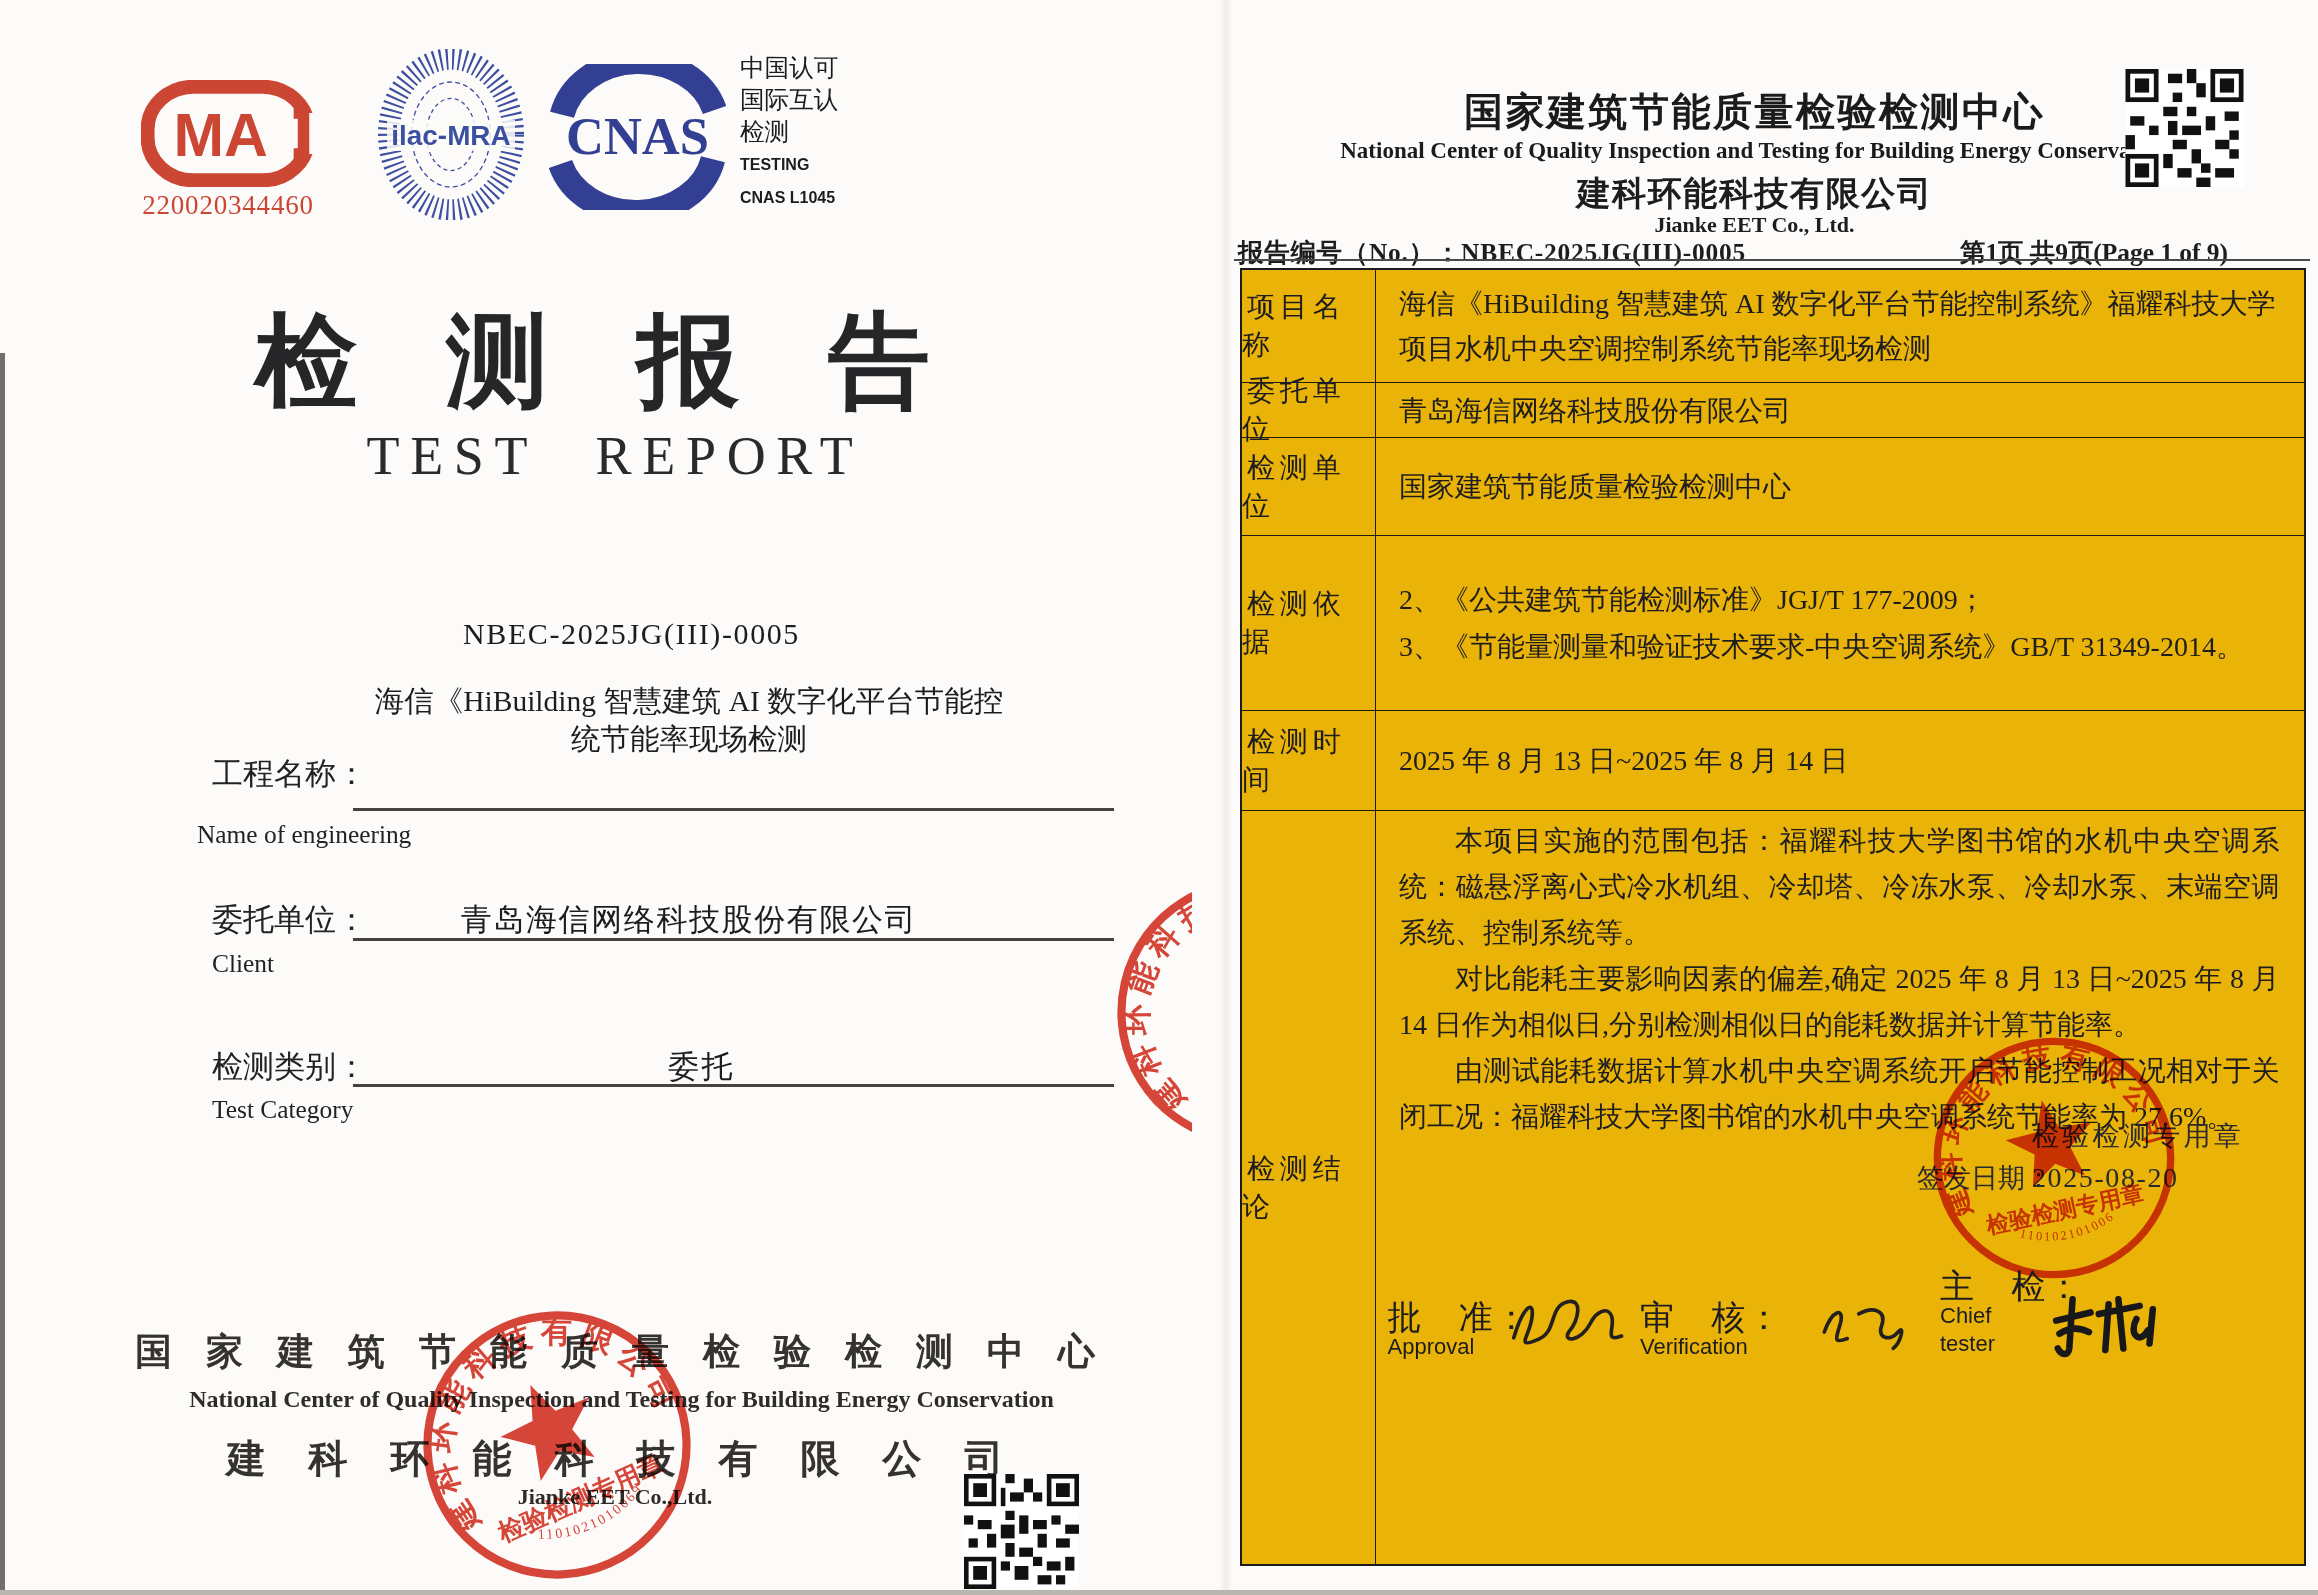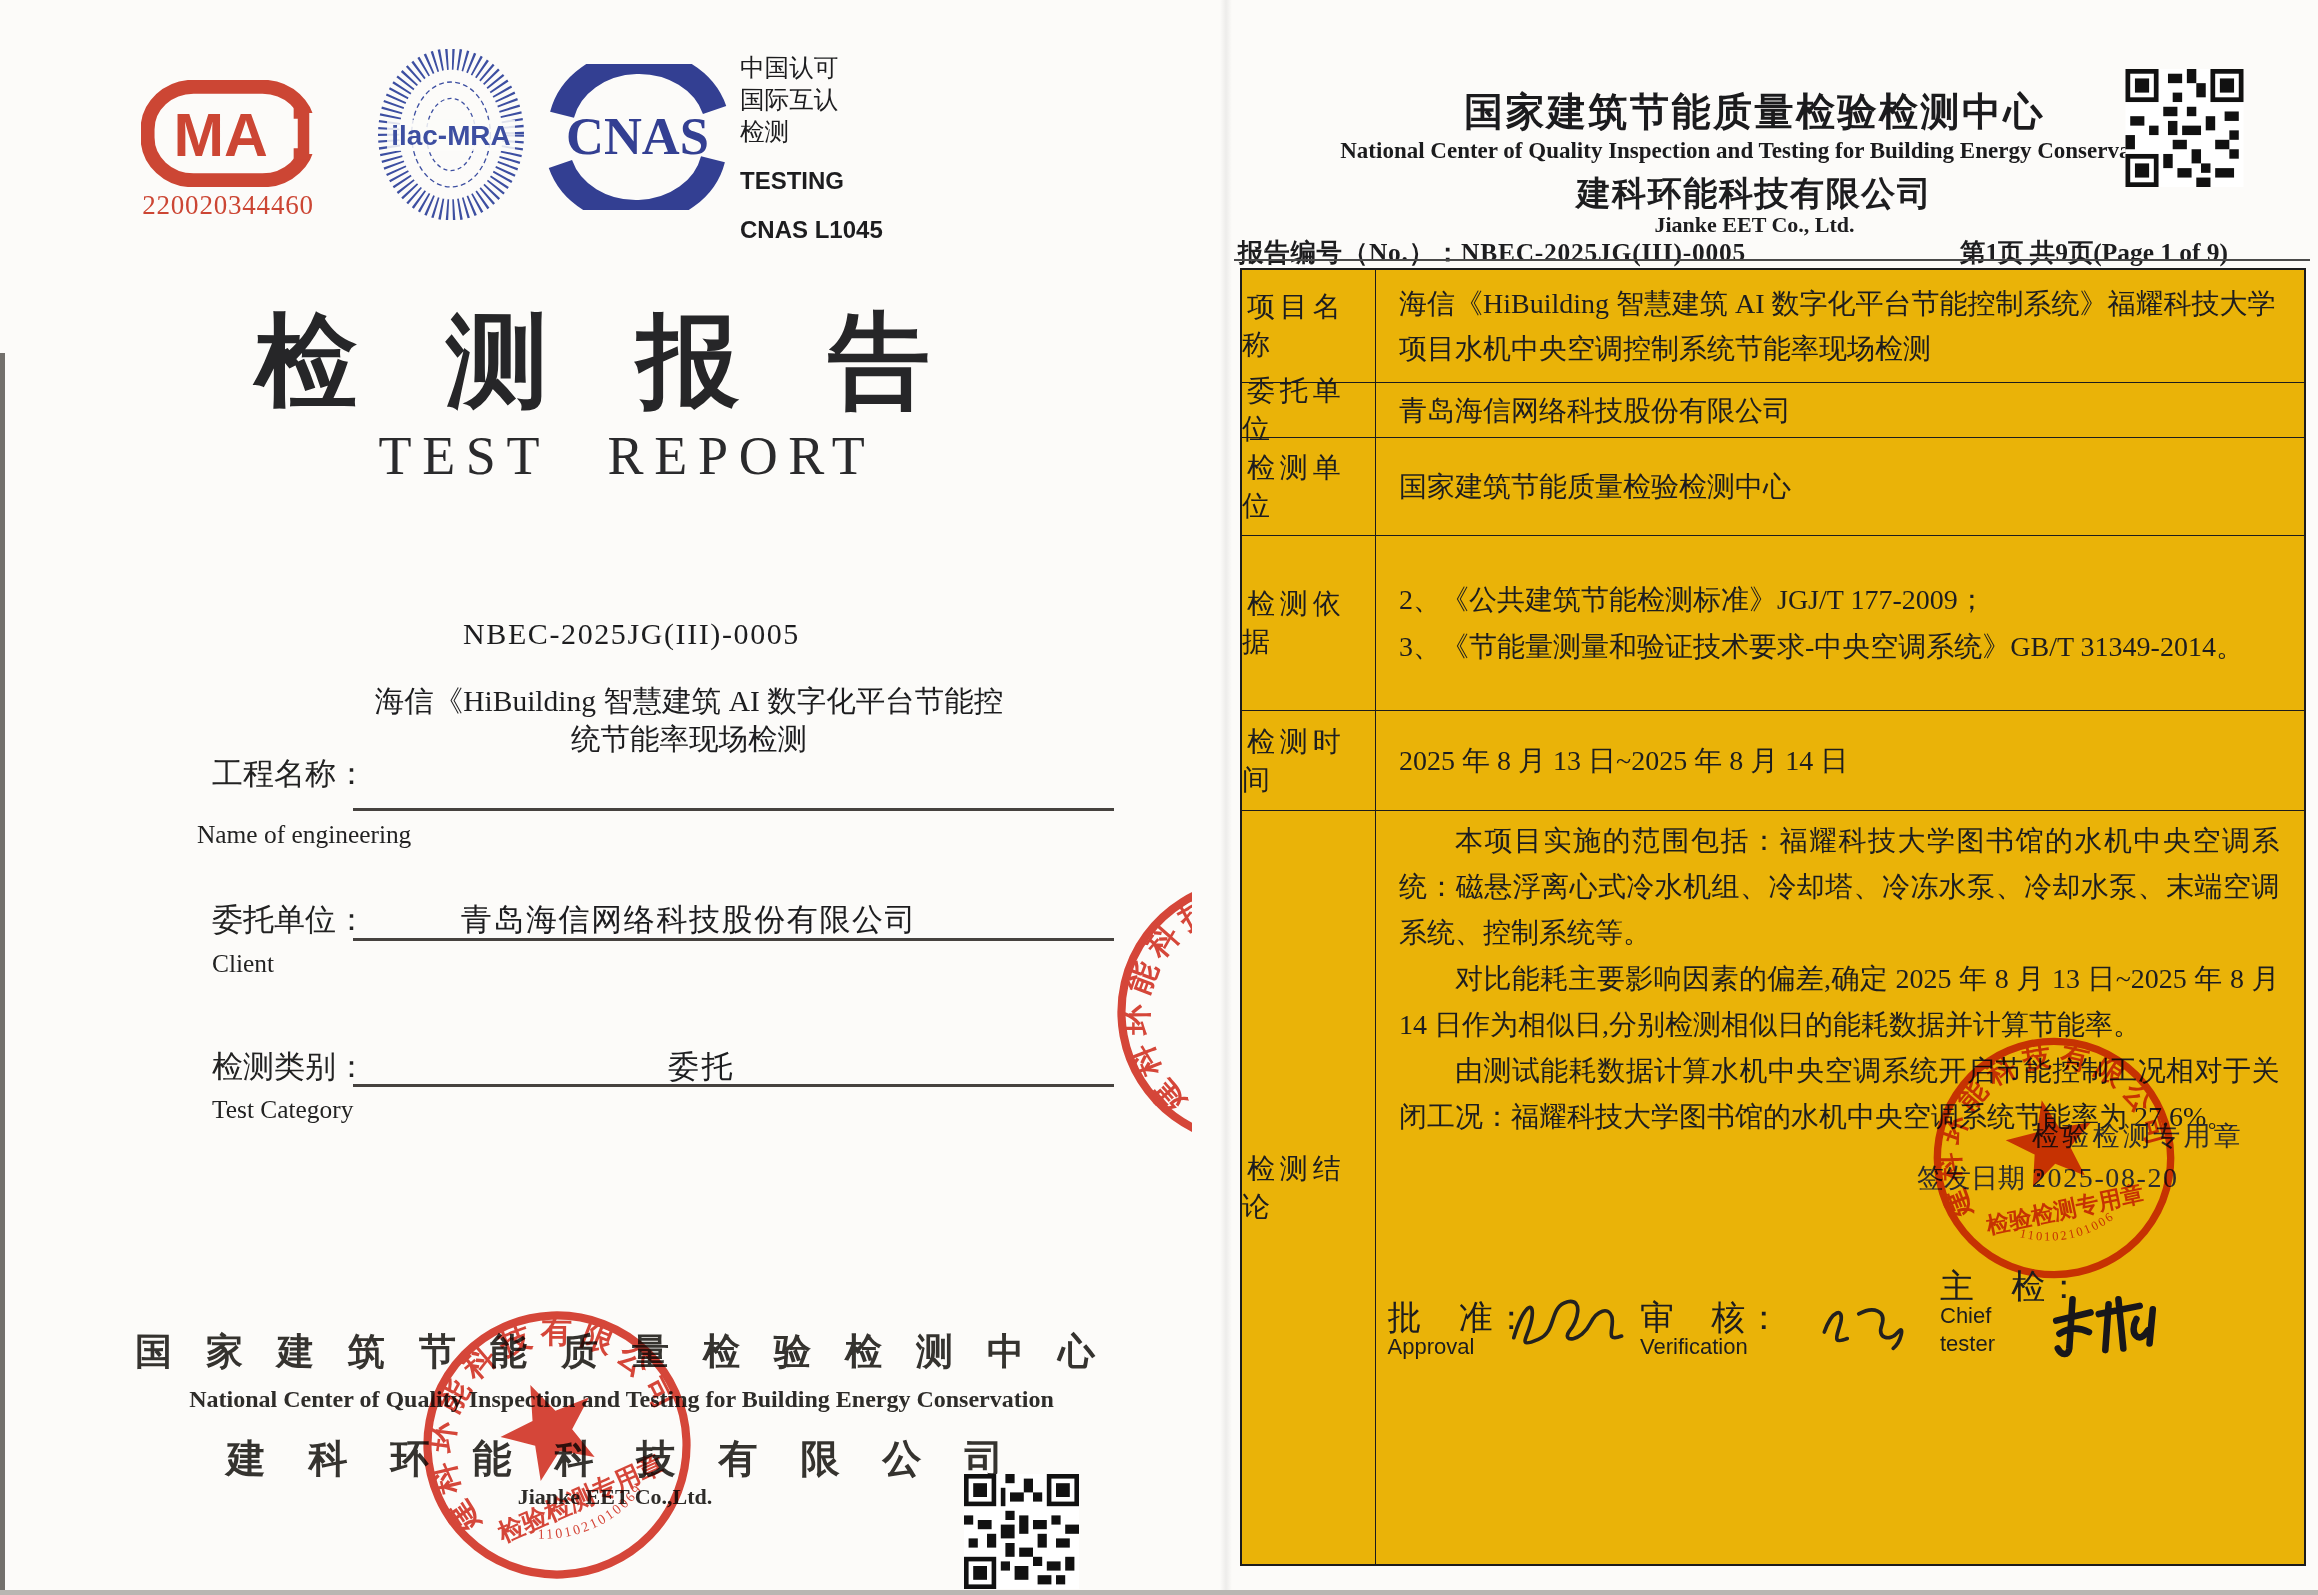--- a/index.html
+++ b/index.html
@@ -3,23 +3,23 @@
 <meta charset="utf-8">
 <style>
   html,body{margin:0;padding:0;background:#e8e6e3;}
   .page{position:relative;width:2319px;height:1595px;background:#fcfbf9;overflow:hidden;
         font-family:"Liberation Serif","DejaVu Serif",serif;color:#1d1d1f;}
   .abs{position:absolute;}
 
   
   .cma-num{left:138px;top:190px;width:180px;font-size:27px;color:#cc4634;text-align:center;letter-spacing:0.8px;}
   .accred{left:740px;top:52px;line-height:32px;font-size:24.6px;}
-  .accred .en{font-family:"Liberation Sans","DejaVu Sans",sans-serif;font-weight:bold;font-size:24px;line-height:33px;margin-top:16px;}
+  .accred .en{font-family:"Liberation Sans","DejaVu Sans",sans-serif;font-weight:bold;font-size:16px;line-height:33px;}
   .cover-title{left:0;top:294px;width:1230px;font-size:102px;letter-spacing:89px;text-indent:44px;text-align:center;font-weight:600;color:#262628;}
-  .cover-sub{left:0;top:425px;width:1230px;font-size:54px;letter-spacing:10.7px;word-spacing:34px;text-align:center;color:#2a2a2c;padding-left:12px;}
+  .cover-sub{left:0;top:425px;width:1230px;font-size:54px;letter-spacing:10.7px;word-spacing:34px;text-align:center;color:#2a2a2c;}
   .cover-no{left:0;top:617px;width:1263px;font-size:30px;letter-spacing:1.6px;text-align:center;}
   .eng-val{left:148px;top:682px;width:1082px;font-size:29.5px;line-height:38px;text-align:center;}
   .lbl{font-size:31px;color:#222;}
   .sublbl{font-size:25.4px;color:#222;}
   .uline{height:2.5px;background:#46423f;}
   .foot-org{left:0;top:1327px;width:1230px;font-size:37px;letter-spacing:34px;text-indent:34px;text-align:center;font-weight:600;color:#35332f;}
   .foot-org-en{left:0;top:1386px;width:1243px;font-size:24px;text-align:center;font-weight:bold;color:#2e2c29;}
   .foot-co{left:0;top:1432px;width:1230px;font-size:39px;letter-spacing:43px;text-indent:43px;text-align:center;font-weight:600;color:#35332f;}
   .foot-co-en{left:0;top:1484px;width:1230px;font-size:22px;text-align:center;font-weight:bold;color:#2e2c29;}
 

